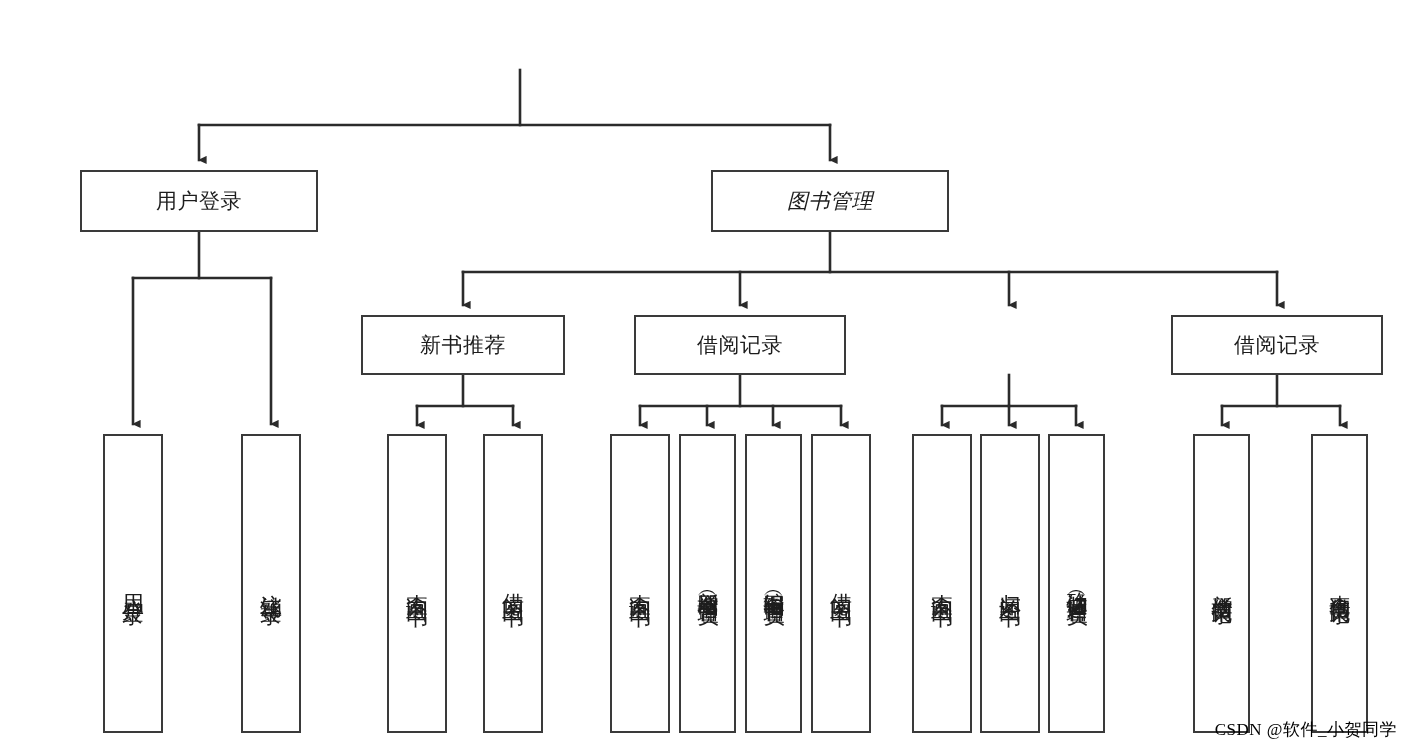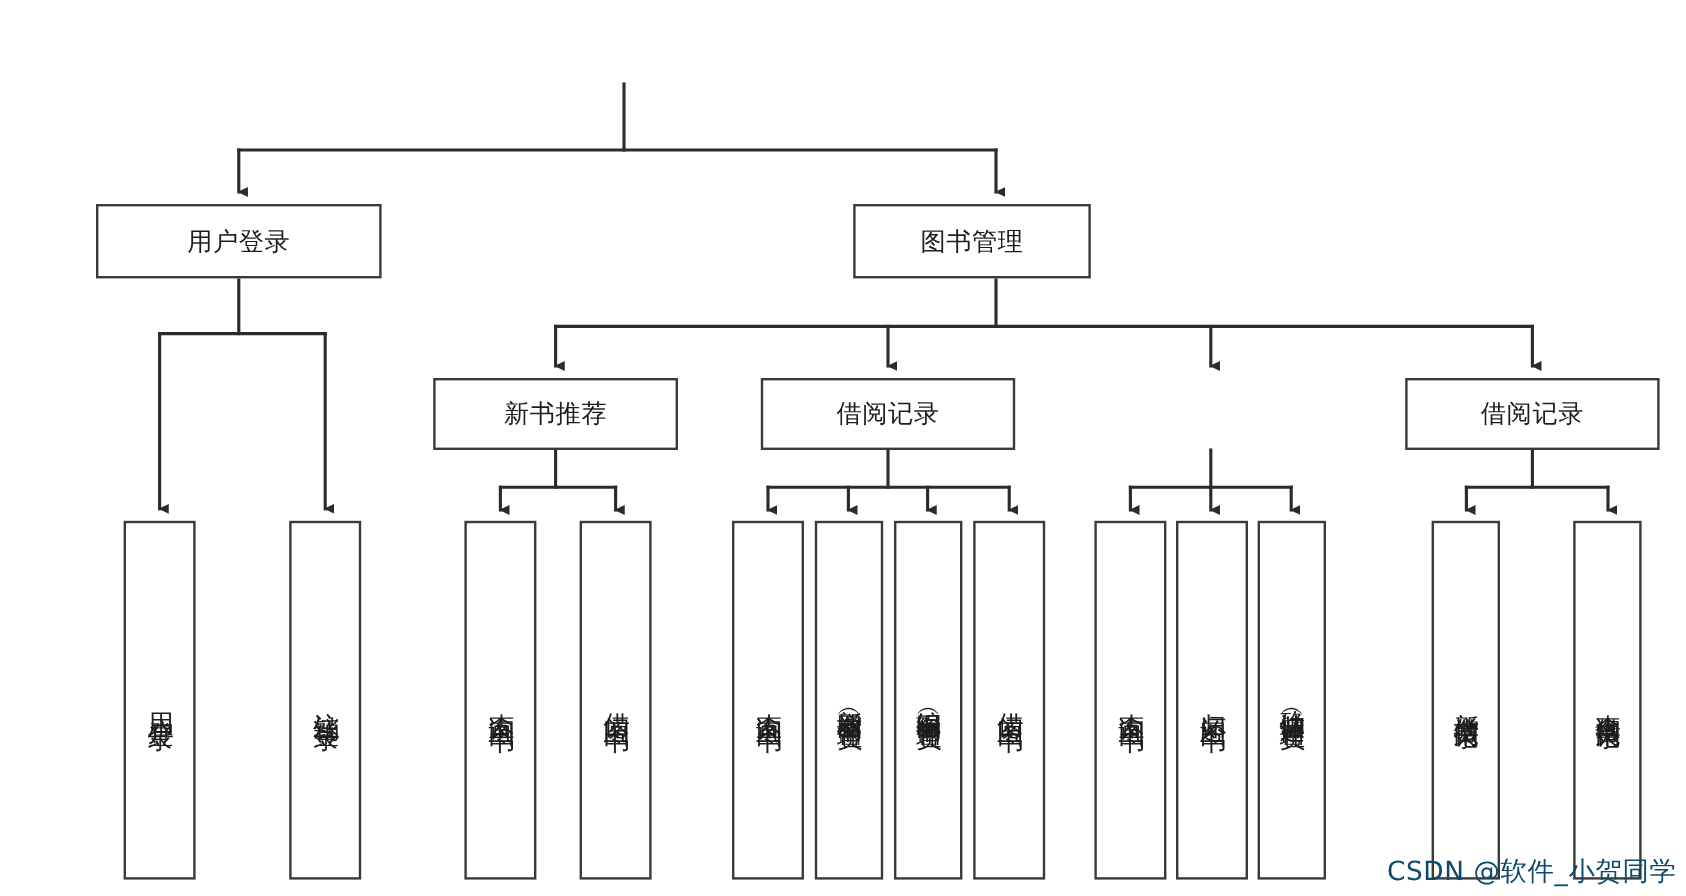--- a/index.html
+++ b/index.html
@@ -57,25 +57,26 @@
     line-height: 1;
   }
   .node.vert.narrow .node-label {
     font-size: 21px;
     letter-spacing: 2px;
   }
   #watermark {
     position: absolute;
     right: 8px;
     bottom: 6px;
-    font-size: 22px;
-    color: #0c4a6e;
+    font-size: 17px;
+    color: #000000;
     letter-spacing: 0.5px;
     z-index: 3;
     white-space: pre;
+    font-family: Liberation Serif, serif;
   }
 </style>
 </head>
 <body>
 
 <div id="diagram-root">
 
   <svg id="edge-layer" viewBox="0 0 1405 747" xmlns="http://www.w3.org/2000/svg">
     <defs>
       <marker id="arrow" markerWidth="9" markerHeight="9" refX="4.5" refY="7.6" orient="auto" markerUnits="userSpaceOnUse">
@@ -123,21 +124,21 @@
       <path d="M1222,406 L1340,406"></path>
       <path d="M1222,406 L1222,425" marker-end="url(#arrow)"></path>
       <path d="M1340,406 L1340,425" marker-end="url(#arrow)"></path>
     </g>
   </svg>
 
 
   <div class="node horiz" style="left:80px; top:170px; width:238px; height:62px;">
     <span class="node-label">用户登录</span>
   </div>
-  <div class="node horiz" style="left:711px; top:170px; width:198px; height:62px;">
+  <div class="node horiz" style="left:711px; top:170px; width:238px; height:62px;font-style:italic;">
     <span class="node-label">图书管理</span>
   </div>
 
   <div class="node horiz" style="left:361px; top:315px; width:204px; height:60px;">
     <span class="node-label">新书推荐</span>
   </div>
   <div class="node horiz" style="left:634px; top:315px; width:212px; height:60px;">
     <span class="node-label">借阅记录</span>
   </div>
   <div class="node horiz" style="left:1171px; top:315px; width:212px; height:60px;">

